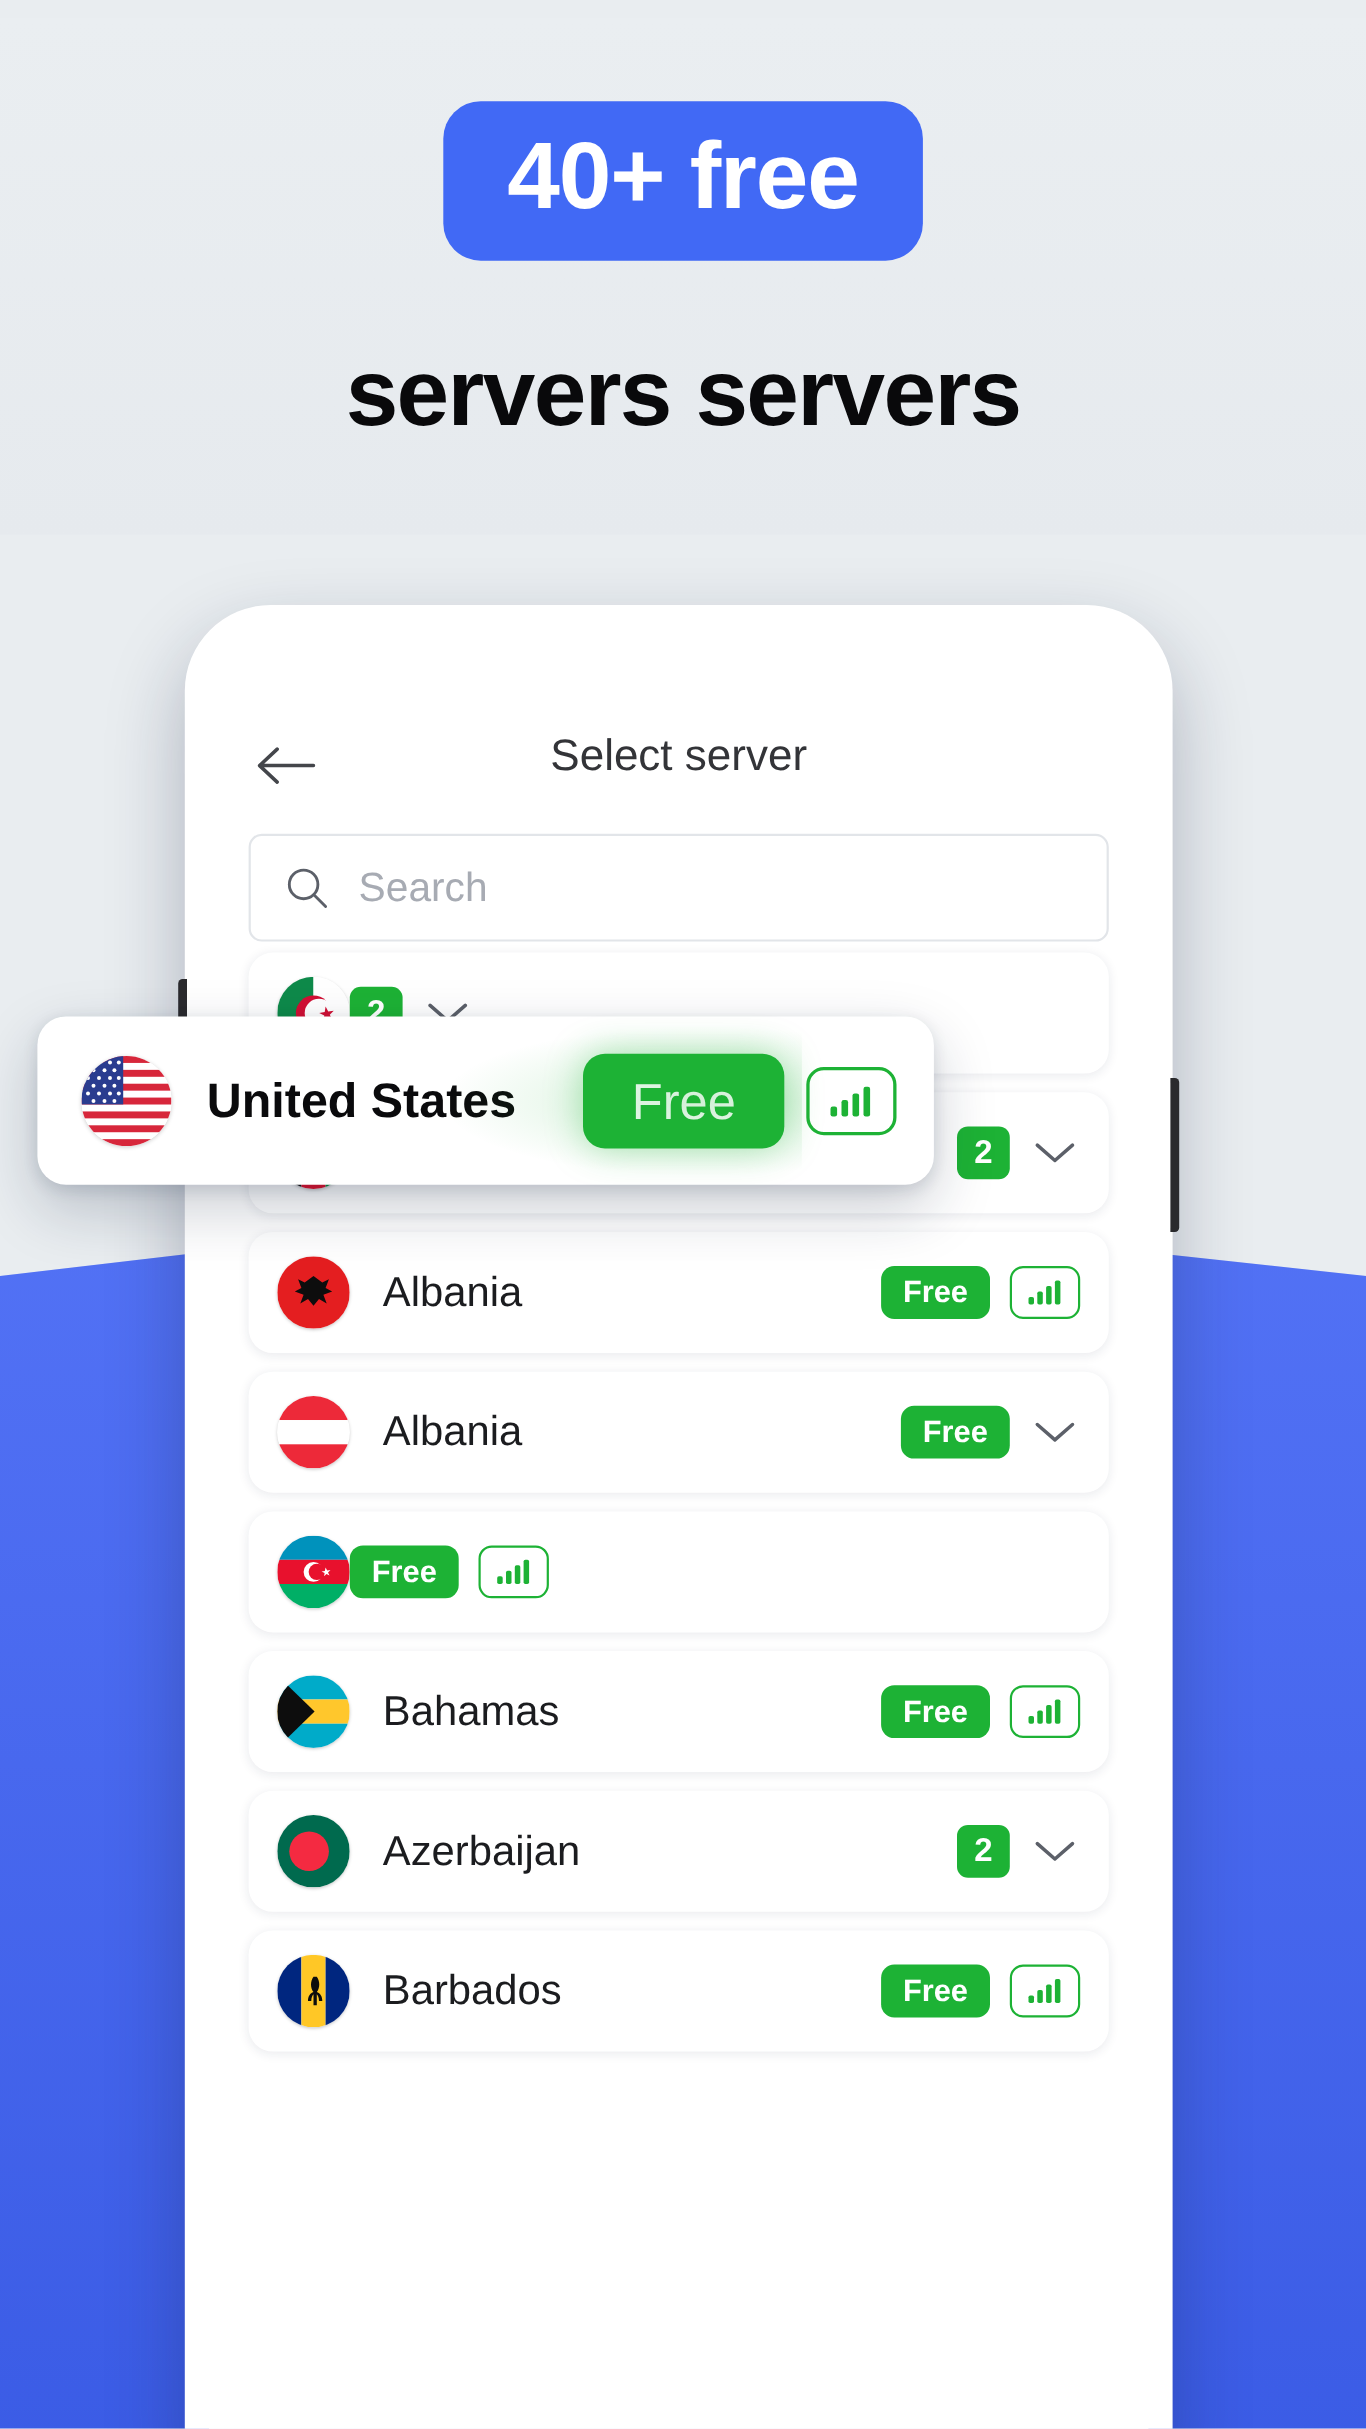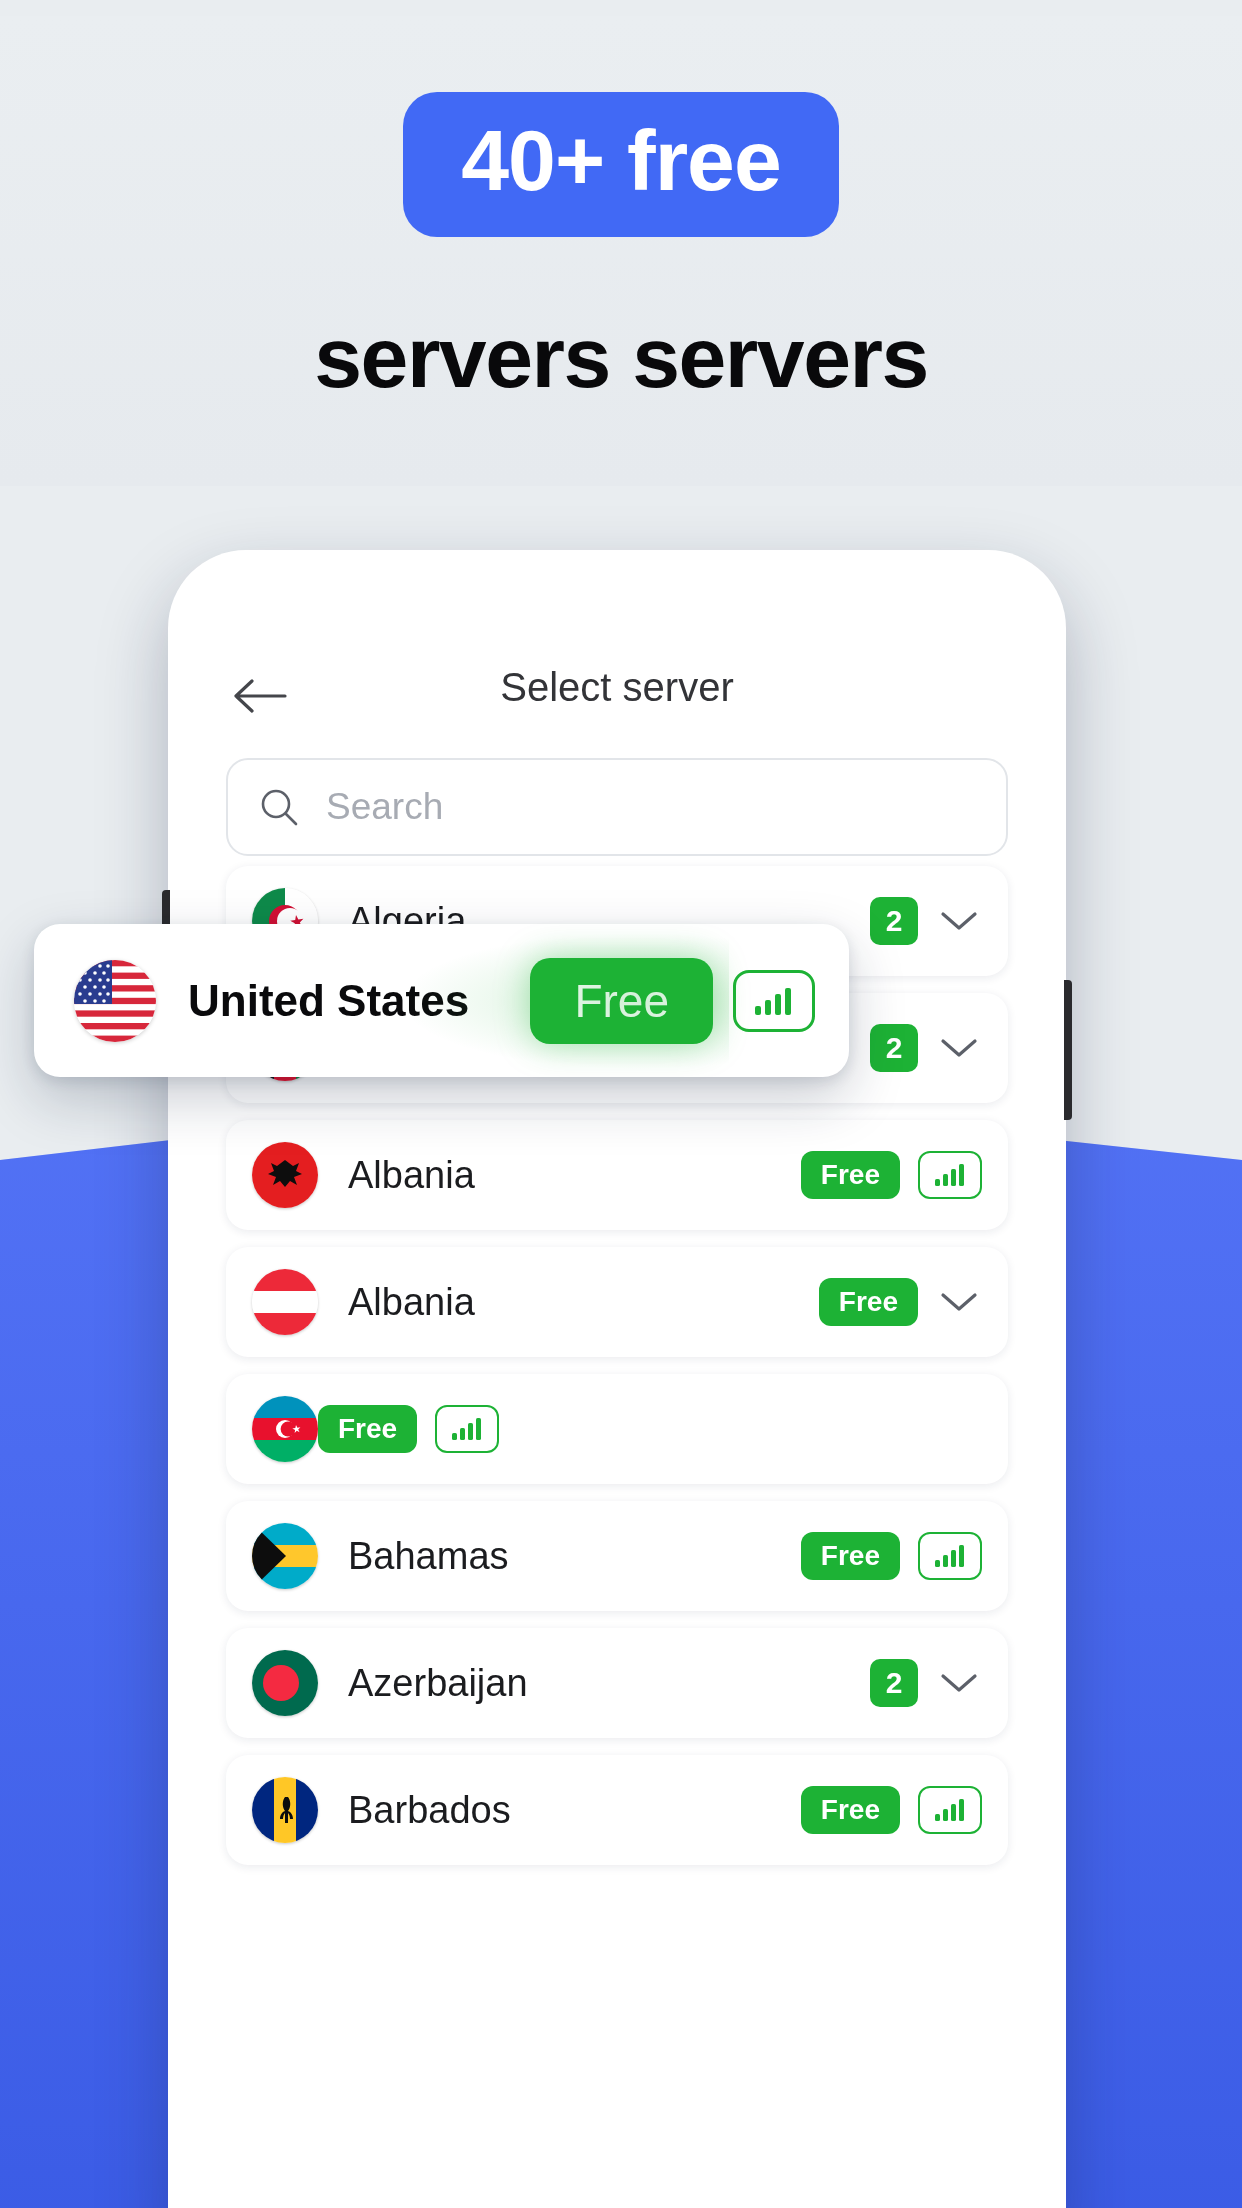--- a/index.html
+++ b/index.html
@@ -91,21 +91,21 @@
     width:100%; text-align:center;
     font-size:40px; color:#333438; font-weight:normal;
     padding-bottom:8px;
   }
 
   
   .search-box {
     margin:16px 36px 0 36px;
     height:98px;
     border:2px solid #e2e5e9;
-    border-radius:22px;
+    border-radius:12px;
     display:flex; align-items:center;
     padding:0 30px;
     background:#fff;
   }
   .search-icon { flex:0 0 auto; margin-right:26px; display:flex; }
   .search-placeholder { font-size:37px; color:#a7abb3; }
 
   
   .country-list { padding:10px 36px 0 36px; }
   .country-row {
@@ -231,21 +231,20 @@
       <div class="country-row">
         <span class="flag">
           <svg viewBox="0 0 66 66">
             <rect width="33" height="66" fill="#0e8a4a"></rect>
               <rect x="33" width="33" height="66" fill="#fff"></rect>
             <circle cx="33" cy="33" r="16" fill="#d21034"></circle>
               <circle cx="38" cy="33" r="13" fill="#fff"></circle>
             <path d="M44 27l2.4 4.6 5-.8-3.6 3.6 2.4 4.6-4.6-2.4-3.6 3.6.8-5-4.6-2.4 5-.8z" fill="#d21034"></path>
           </svg>
         </span>
-        <span class="country-name">Algeria</span>
         <span class="right-group">
           <span class="pill-count">2</span>
           <span class="chev">
             <svg width="40" height="24" viewBox="0 0 40 24" fill="none">
               <path d="M4 5l16 14L36 5" stroke="#5c6069" stroke-width="3.2" stroke-linecap="round" stroke-linejoin="round"></path>
             </svg>
           </span>
         </span>
       </div>
 

